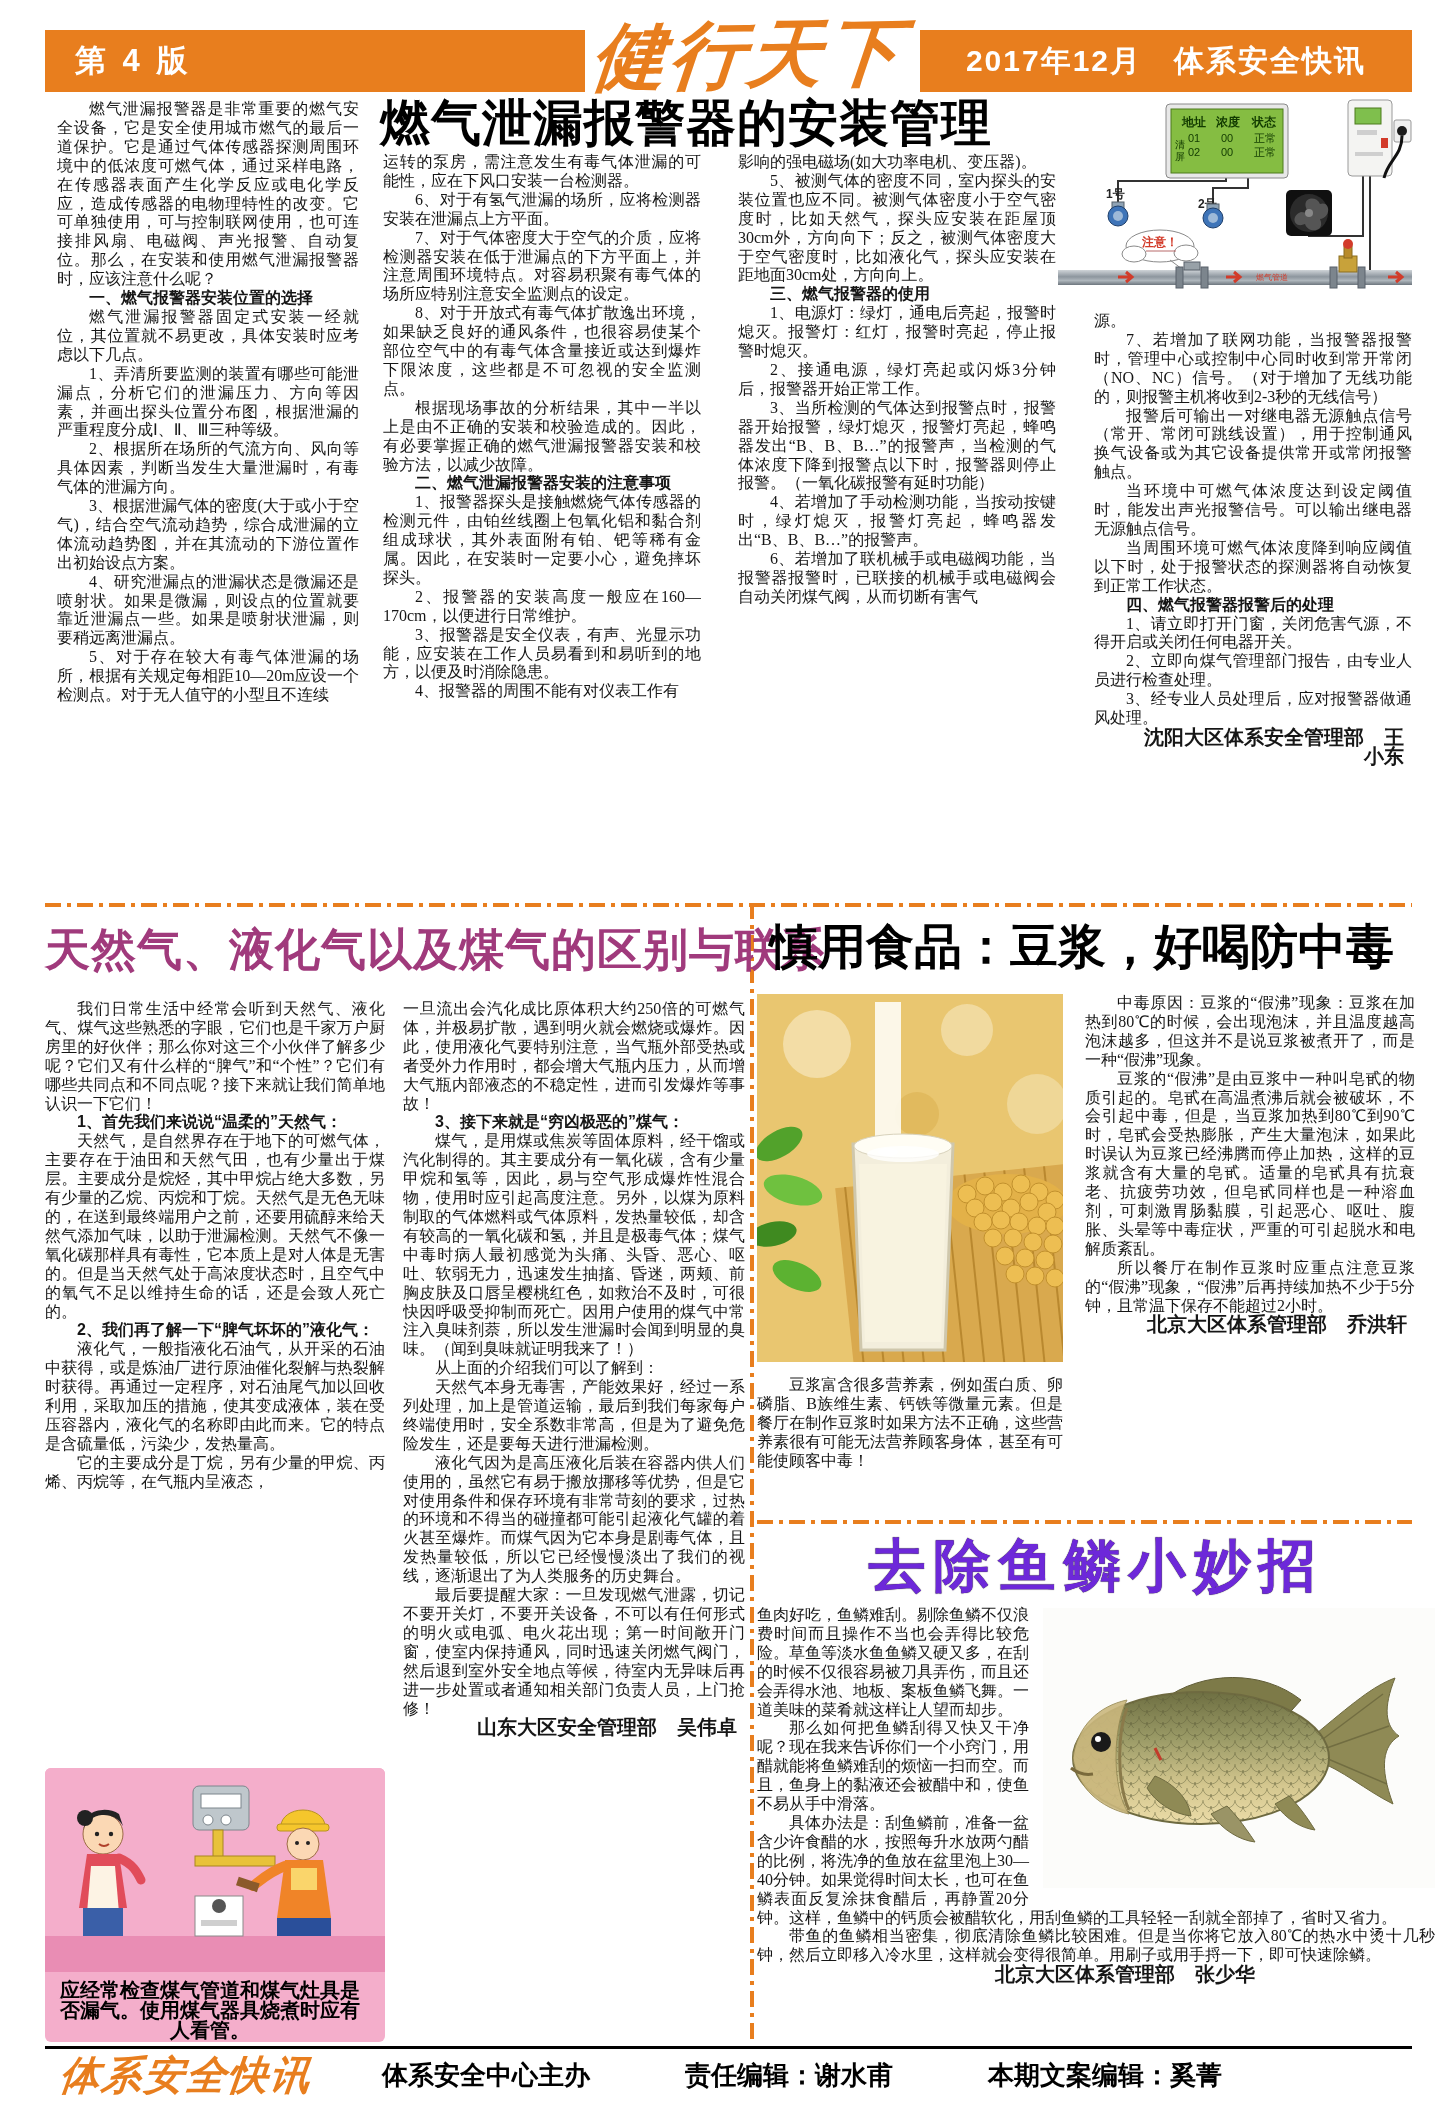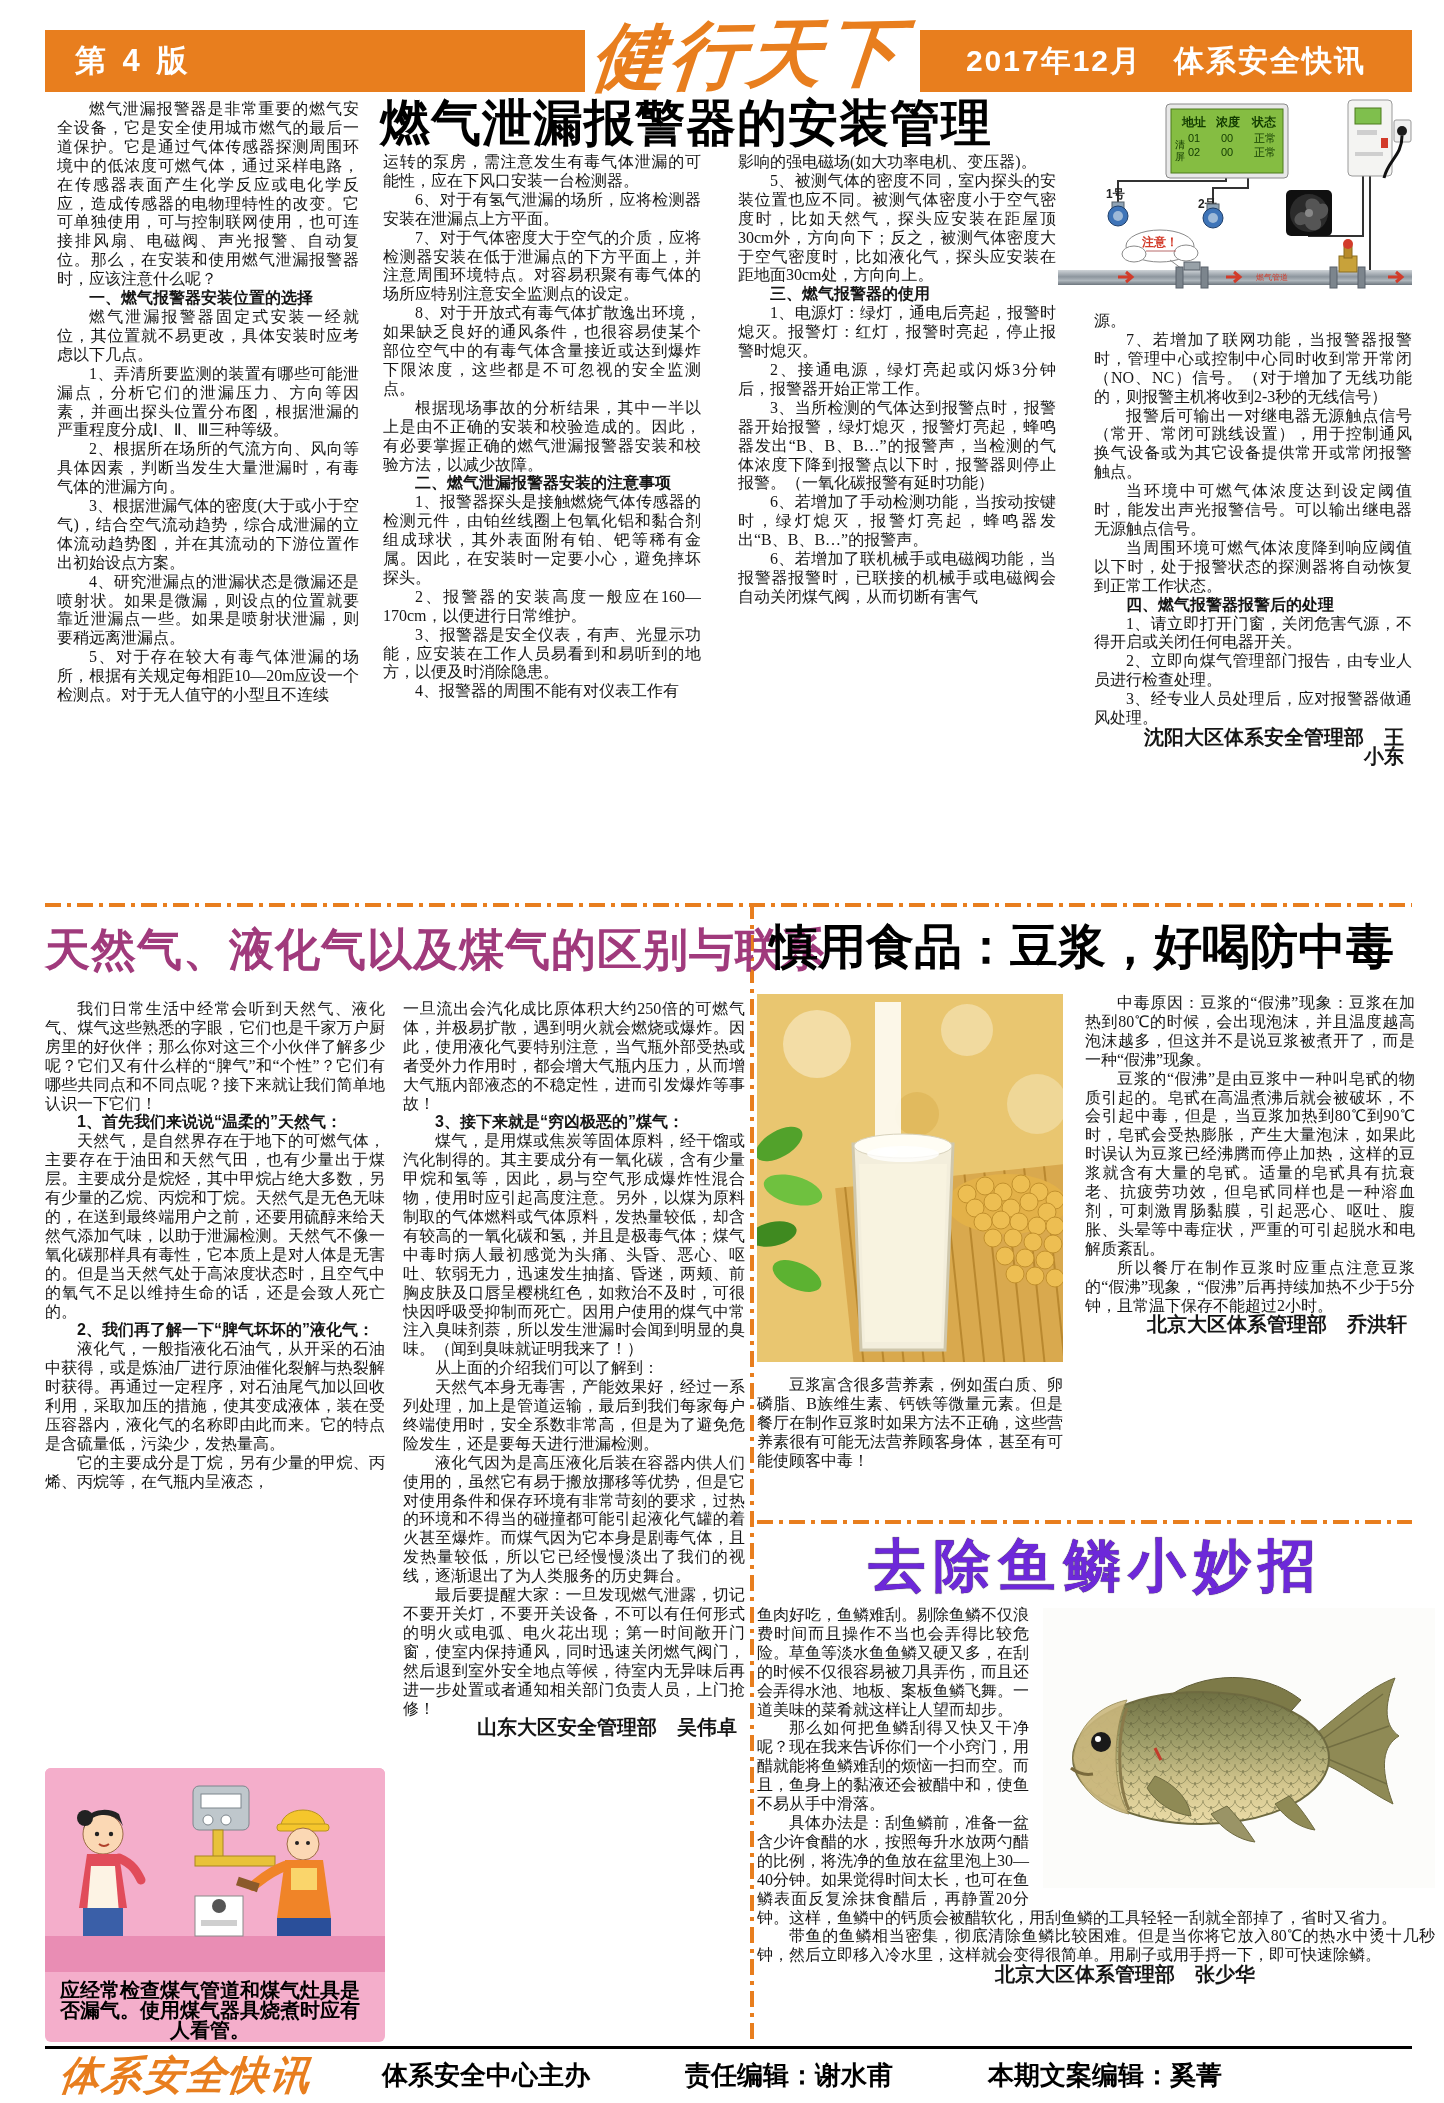--- a/index.html
+++ b/index.html
@@ -196,21 +196,21 @@
       <p>3、报警器是安全仪表，有声、光显示功能，应安装在工作人员易看到和易听到的地方，以便及时消除隐患。</p>
       <p>4、报警器的周围不能有对仪表工作有</p>
     </div>
   <div id="gas-col3" class="col">
       <p class="noindent">影响的强电磁场(如大功率电机、变压器)。</p>
       <p>5、被测气体的密度不同，室内探头的安装位置也应不同。被测气体密度小于空气密度时，比如天然气，探头应安装在距屋顶30cm外，方向向下；反之，被测气体密度大于空气密度时，比如液化气，探头应安装在距地面30cm处，方向向上。</p>
       <p class="h">三、燃气报警器的使用</p>
       <p>1、电源灯：绿灯，通电后亮起，报警时熄灭。报警灯：红灯，报警时亮起，停止报警时熄灭。</p>
       <p>2、接通电源，绿灯亮起或闪烁3分钟后，报警器开始正常工作。</p>
       <p>3、当所检测的气体达到报警点时，报警器开始报警，绿灯熄灭，报警灯亮起，蜂鸣器发出“B、B、B…”的报警声，当检测的气体浓度下降到报警点以下时，报警器则停止报警。（一氧化碳报警有延时功能）</p>
-      <p>6、若增加了手动检测功能，当按动按键时，绿灯熄灭，报警灯亮起，蜂鸣器发出“B、B、B…”的报警声。</p>
+      <p>4、若增加了手动检测功能，当按动按键时，绿灯熄灭，报警灯亮起，蜂鸣器发出“B、B、B…”的报警声。</p>
       <p>6、若增加了联机械手或电磁阀功能，当报警器报警时，已联接的机械手或电磁阀会自动关闭煤气阀，从而切断有害气</p>
     </div>
   <div id="gas-col4" class="col">
     <div>
         <p class="noindent">源。</p>
         <p>7、若增加了联网功能，当报警器报警时，管理中心或控制中心同时收到常开常闭（NO、NC）信号。（对于增加了无线功能的，则报警主机将收到2-3秒的无线信号）</p>
         <p>报警后可输出一对继电器无源触点信号（常开、常闭可跳线设置），用于控制通风换气设备或为其它设备提供常开或常闭报警触点。</p>
         <p>当环境中可燃气体浓度达到设定阈值时，能发出声光报警信号。可以输出继电器无源触点信号。</p>
         <p>当周围环境可燃气体浓度降到响应阈值以下时，处于报警状态的探测器将自动恢复到正常工作状态。</p>
         <p class="h">四、燃气报警器报警后的处理</p>

